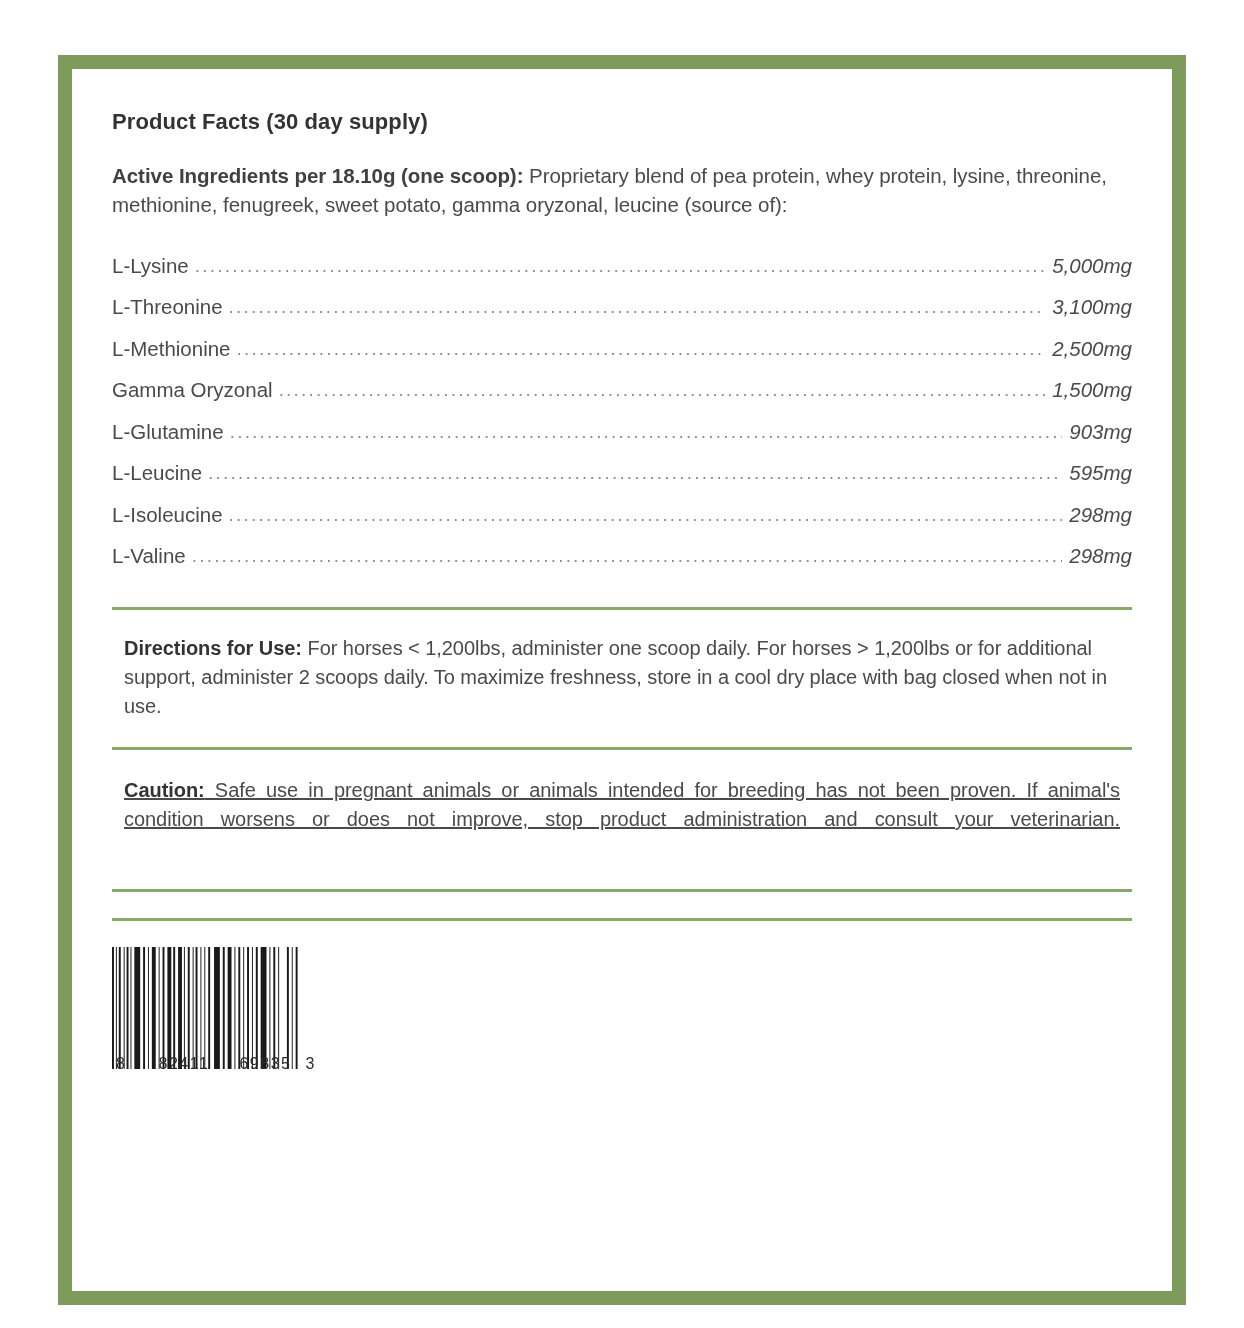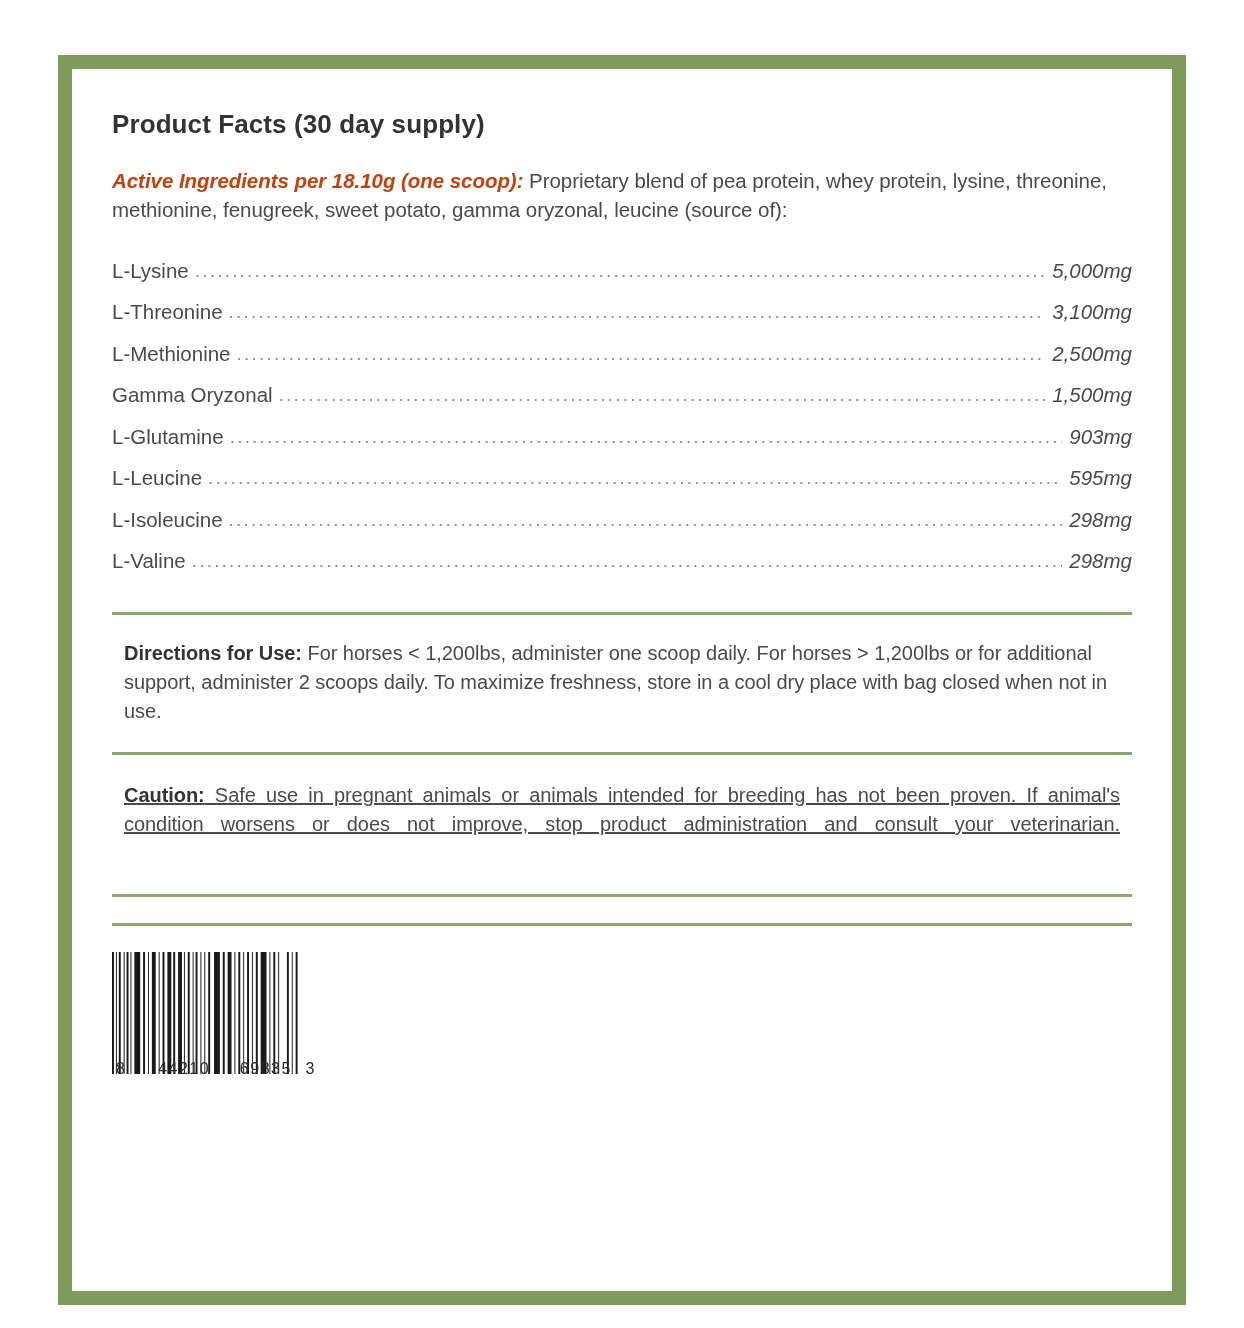--- a/index.html
+++ b/index.html
@@ -31,37 +31,36 @@
     width: 100%;
     height: 100%;
     background: #ffffff;
     box-sizing: border-box;
     padding: 32px 40px 0 40px;
     position: relative;
   }
 
   
   .heading {
-    font-size: 26px;
+    font-size: 22px;
     font-weight: bold;
     color: #333333;
     letter-spacing: 0.1px;
     margin: 8px 0 0 0;
   }
   .intro {
     font-size: 20.5px;
     line-height: 1.42;
     color: #4a4a4a;
     margin: 26px 0 0 0;
     letter-spacing: -0.05px;
   }
   .intro .lead {
     font-weight: bold;
-    color: #c2410c;
-    font-style: italic;
+    color: #404040;
   }
 
   
   .ingredients {
     margin-top: 26px;
   }
   .ing-row {
     display: flex;
     align-items: baseline;
     font-size: 20.5px;
@@ -298,21 +297,21 @@
           <rect x="153" y="0" width="6" height="122" fill="#1a1a1a"></rect>
           <rect x="162" y="0" width="1" height="122" fill="#1a1a1a"></rect>
           <rect x="166" y="0" width="2" height="122" fill="#1a1a1a"></rect>
           <rect x="171" y="0" width="1" height="122" fill="#1a1a1a"></rect>
           <rect x="180" y="0" width="2" height="122" fill="#1a1a1a"></rect>
           <rect x="185" y="0" width="1" height="122" fill="#1a1a1a"></rect>
           <rect x="189" y="0" width="2" height="122" fill="#1a1a1a"></rect>
         </svg>
         <div class="barcode-digits">
           <span class="bc-d bc-left">8</span>
-          <span class="bc-d bc-mid1">44210</span>
+          <span class="bc-d bc-mid1">82411</span>
           <span class="bc-d bc-mid2">69835</span>
           <span class="bc-d bc-right">3</span>
         </div>
       </div>
 
     </div>
 
   </div>
 </div>
 

